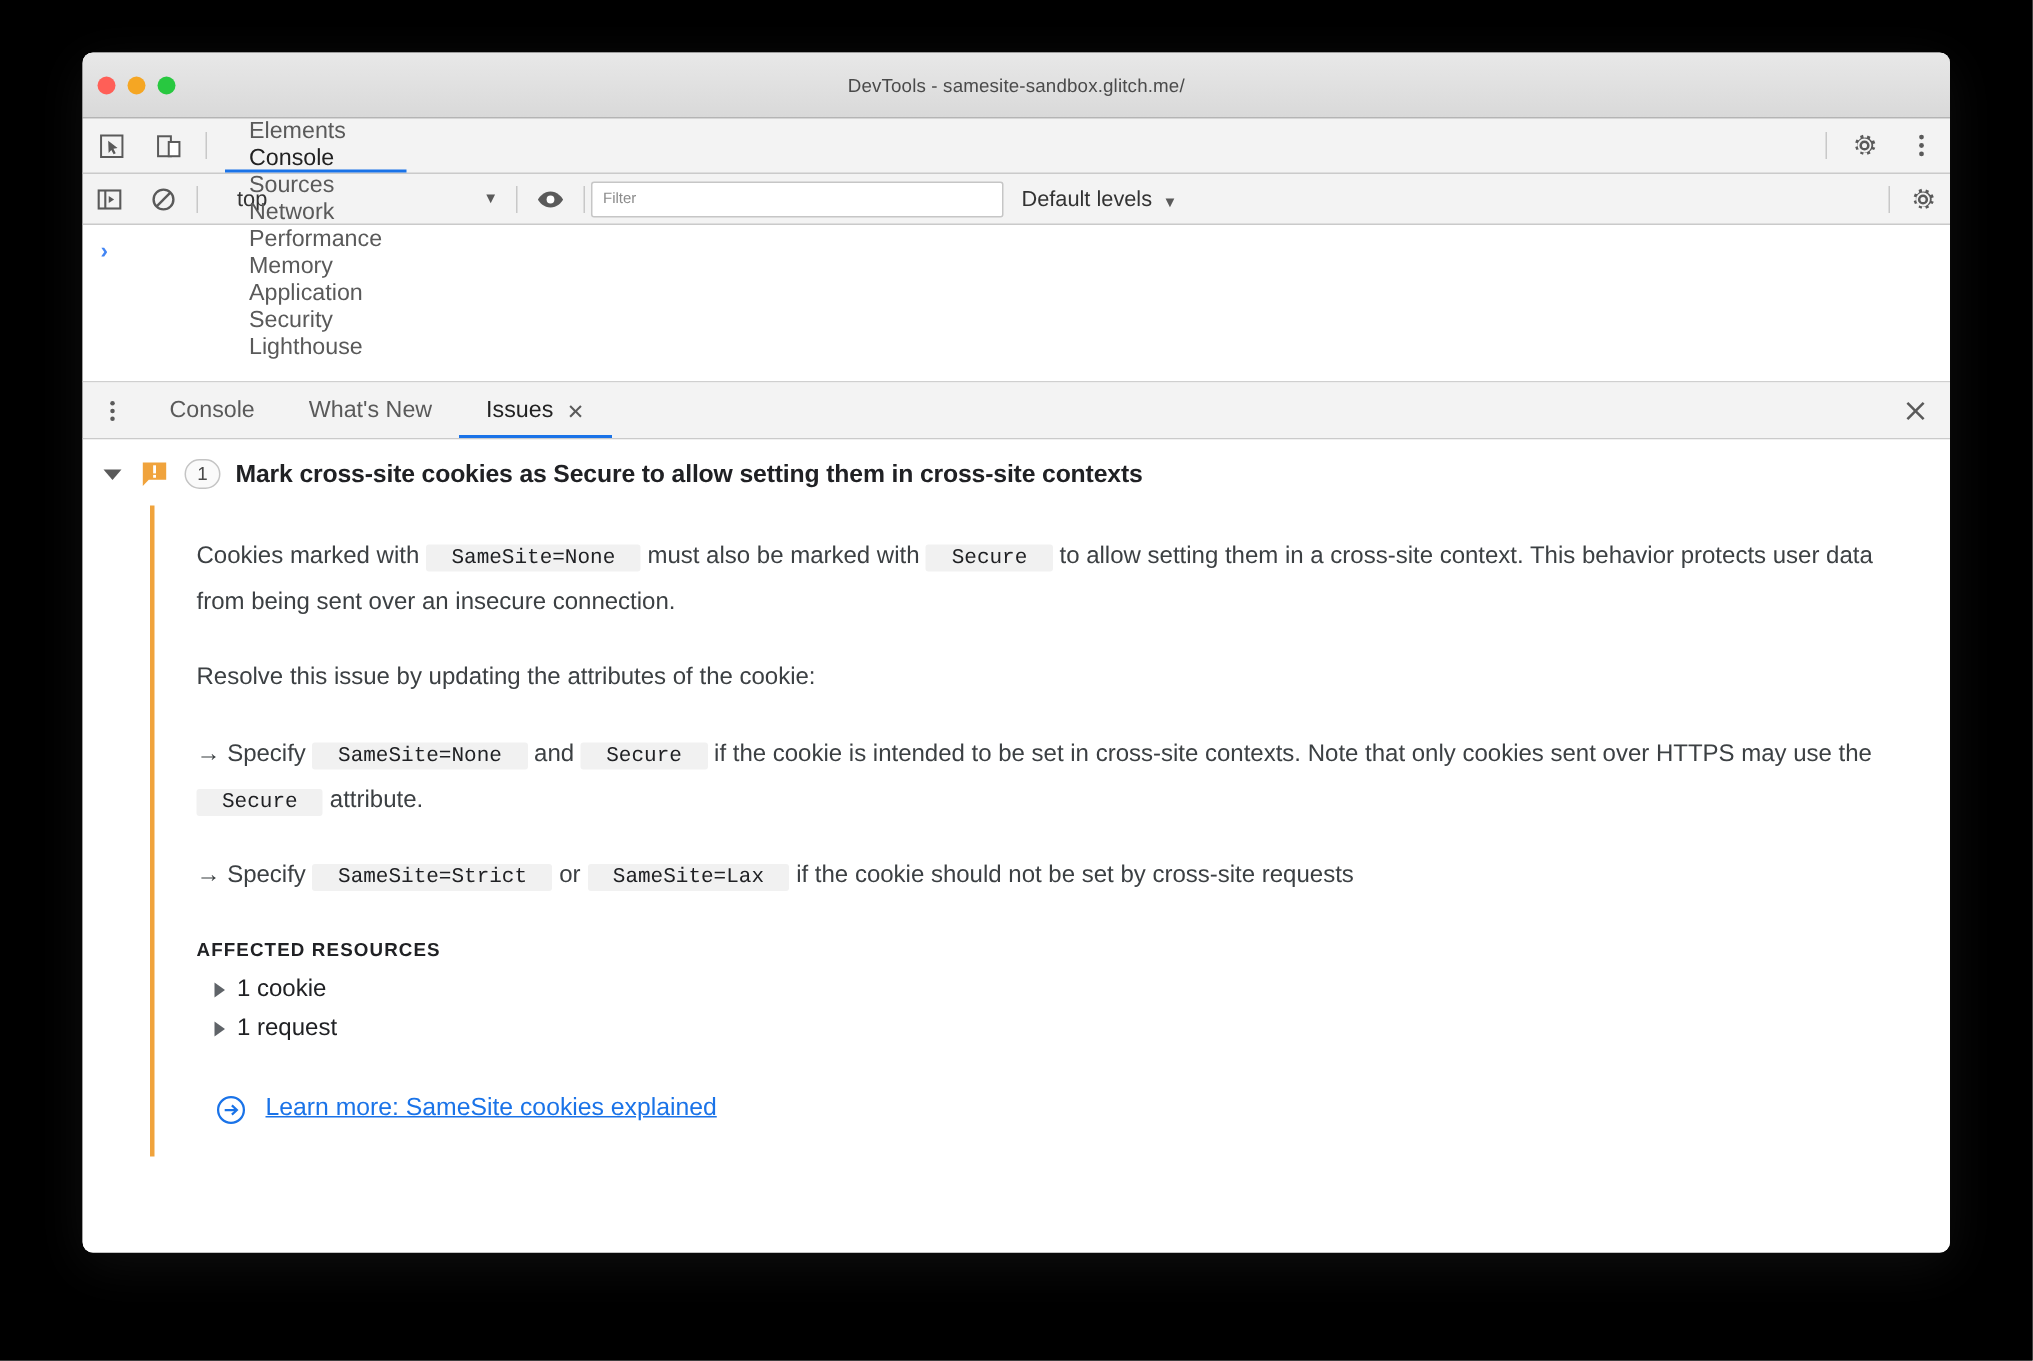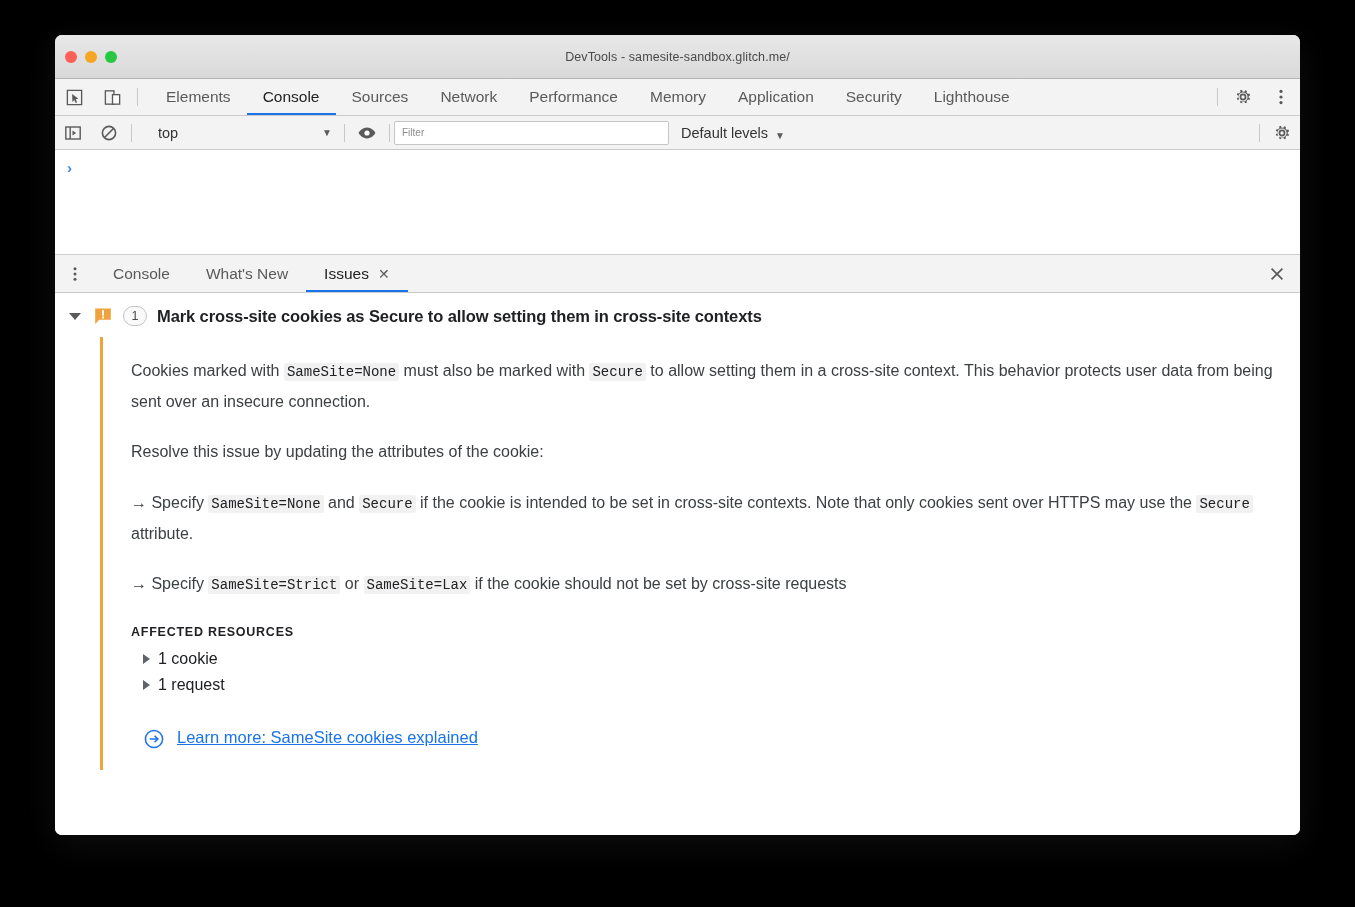--- a/index.html
+++ b/index.html
@@ -66,21 +66,21 @@
     display: flex;
     align-items: center;
     justify-content: center;
     cursor: default;
   }
   .tb-sep {
     width: 1px;
     background: #c8c8c8;
     margin: 9px 6px;
   }
-  #main-tabs { display: flex; align-items: stretch; margin-left: 6px; }
+  #main-tabs { display: flex; align-items: stretch; margin-left: 6px; flex-direction: column; }
   .mtab {
     display: flex;
     align-items: center;
     padding: 0 16px;
     font-size: 15.5px;
     color: #5a5a5a;
     position: relative;
     white-space: nowrap;
     cursor: default;
   }
@@ -266,21 +266,21 @@
     color: #3c4043;
     margin-bottom: 19px;
     max-width: 1150px;
   }
   .issue-para:last-of-type { margin-bottom: 0; }
   code {
     font-family: "Liberation Mono", monospace;
     font-size: 14px;
     background: #f1f1f1;
     color: #202124;
-    padding: 1px 3px;
+    padding: 1px 17px;
     border-radius: 2px;
   }
   .arrow-lead { color: #3c4043; }
 
   #affected-resources-label {
     font-size: 12.5px;
     font-weight: bold;
     letter-spacing: 0.75px;
     color: #202124;
     margin-top: 26px;

